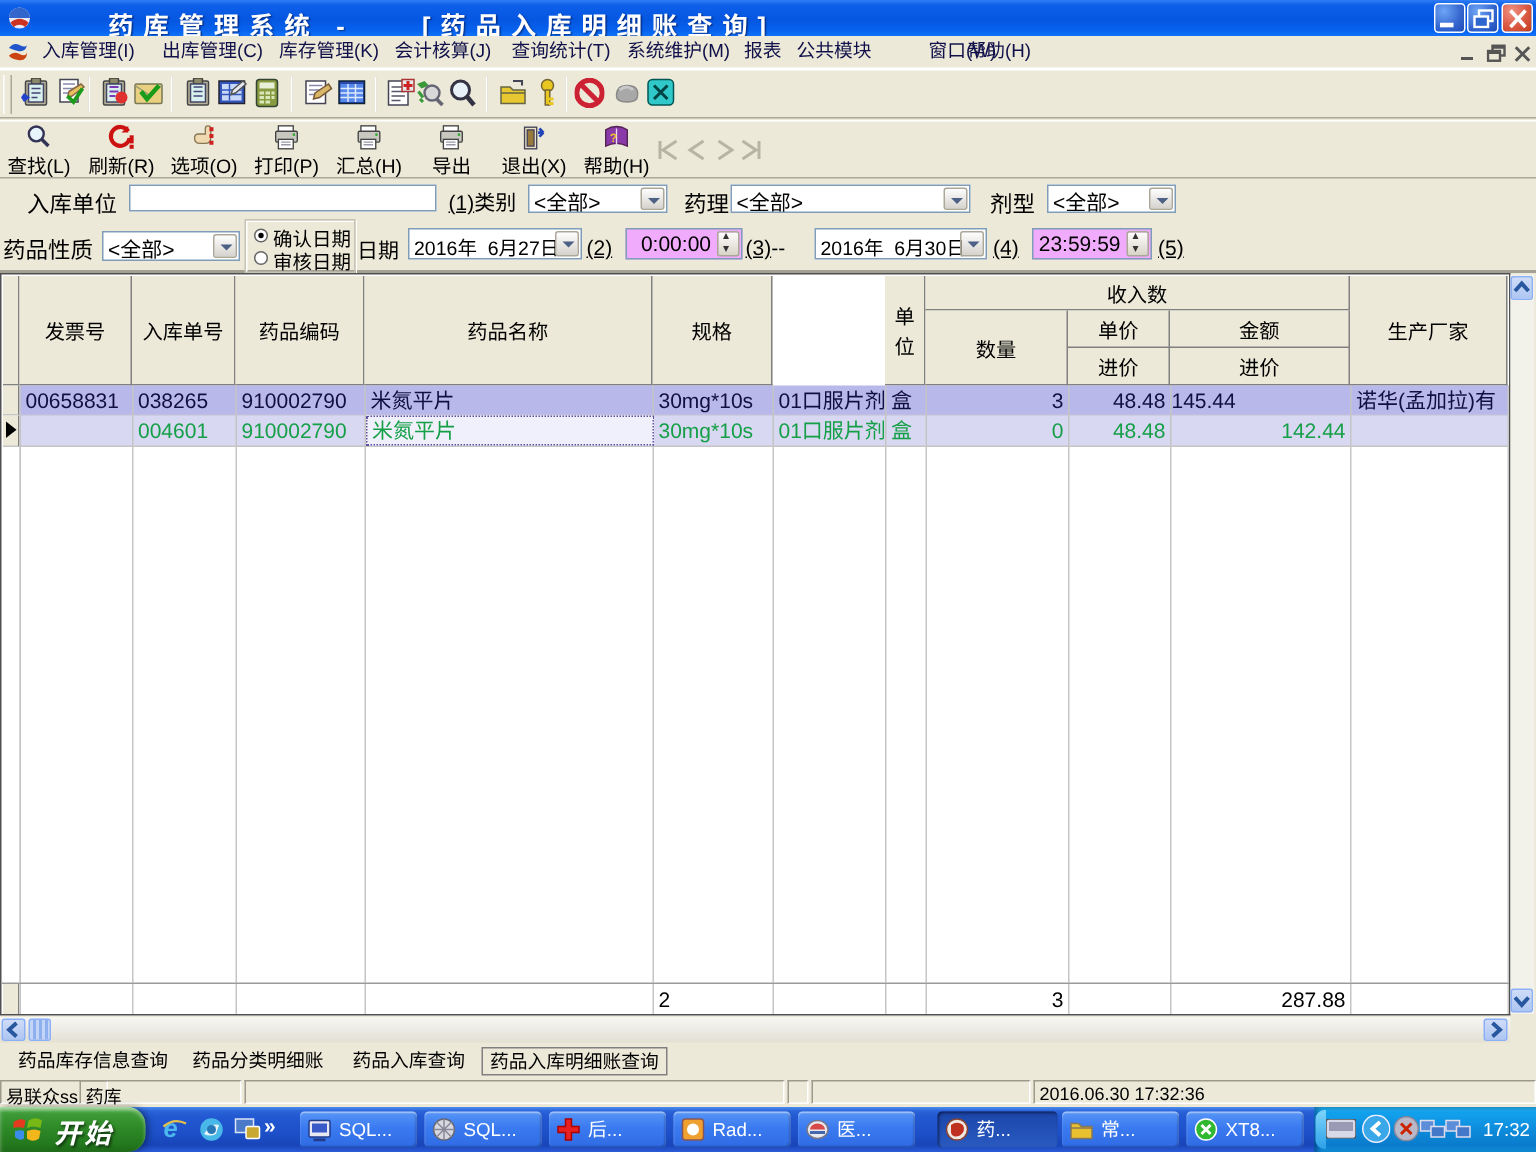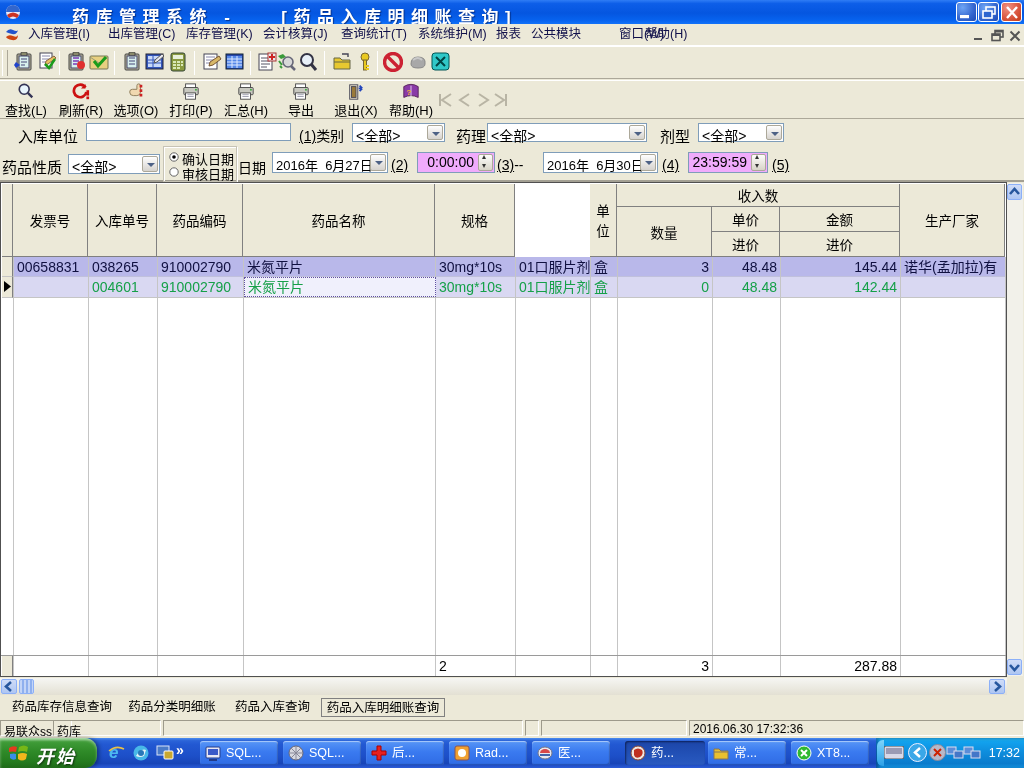--- a/index.html
+++ b/index.html
@@ -385,21 +385,21 @@
       <div class="drow" style="top:74px;height:20px;background:#b9b8ea;left:12px;width:993px">
         <div class="dcell" style="left:1px;width:75px;color:#101040;padding-left:3px;">00658831</div>
         <div class="dcell" style="left:76px;width:69px;color:#101040;padding-left:3px;">038265</div>
         <div class="dcell" style="left:145px;width:86px;color:#101040;padding-left:3px;">910002790</div>
         <div class="dcell" style="left:231px;width:192px;color:#101040;padding-left:3px;">米氮平片</div>
         <div class="dcell" style="left:423px;width:80px;color:#101040;padding-left:3px;">30mg*10s</div>
         <div class="dcell" style="left:503px;width:75px;color:#101040;padding-left:3px;">01口服片剂</div>
         <div class="dcell" style="left:578px;width:27px;color:#101040;padding-left:3px;">盒</div>
         <div class="dcell" style="left:605px;width:95px;color:#101040;text-align:right;padding-right:4px;">3</div>
         <div class="dcell" style="left:700px;width:68px;color:#101040;text-align:right;padding-right:4px;">48.48</div>
-        <div class="dcell" style="left:768px;width:120px;color:#101040;text-align:right;padding-right:4px;">145.44</div>
+        <div class="dcell" style="left:768px;width:120px;color:#101040;text-align:left;padding-right:4px;">145.44</div>
         <div class="dcell" style="left:888px;width:105px;color:#101040;padding-left:3px;">诺华(孟加拉)有</div>
       </div>
       <div class="abs" style="left:1px;top:94px;width:11px;height:21px;background:#ece9d8;border-right:1px solid #808080;border-bottom:1px solid #c5c5c5"><svg width="9" height="13" style="margin:3px 0 0 1px">
           <path d="M1 1 L8 6.5 L1 12z" fill="#000"></path>
         </svg></div>
       <div class="drow" style="top:94px;height:21px;background:#d9d8f2;left:12px;width:993px">
         <div class="dcell" style="left:1px;width:75px;color:#15a048;padding-left:3px;"></div>
         <div class="dcell" style="left:76px;width:69px;color:#15a048;padding-left:3px;">004601</div>
         <div class="dcell" style="left:145px;width:86px;color:#15a048;padding-left:3px;">910002790</div>
         <div class="dcell" style="left:231px;width:192px;color:#15a048;padding-left:3px;background:#f0f0fc;border:1px dotted #6050a0;height:20px;line-height:18px;z-index:3;">米氮平片</div>

